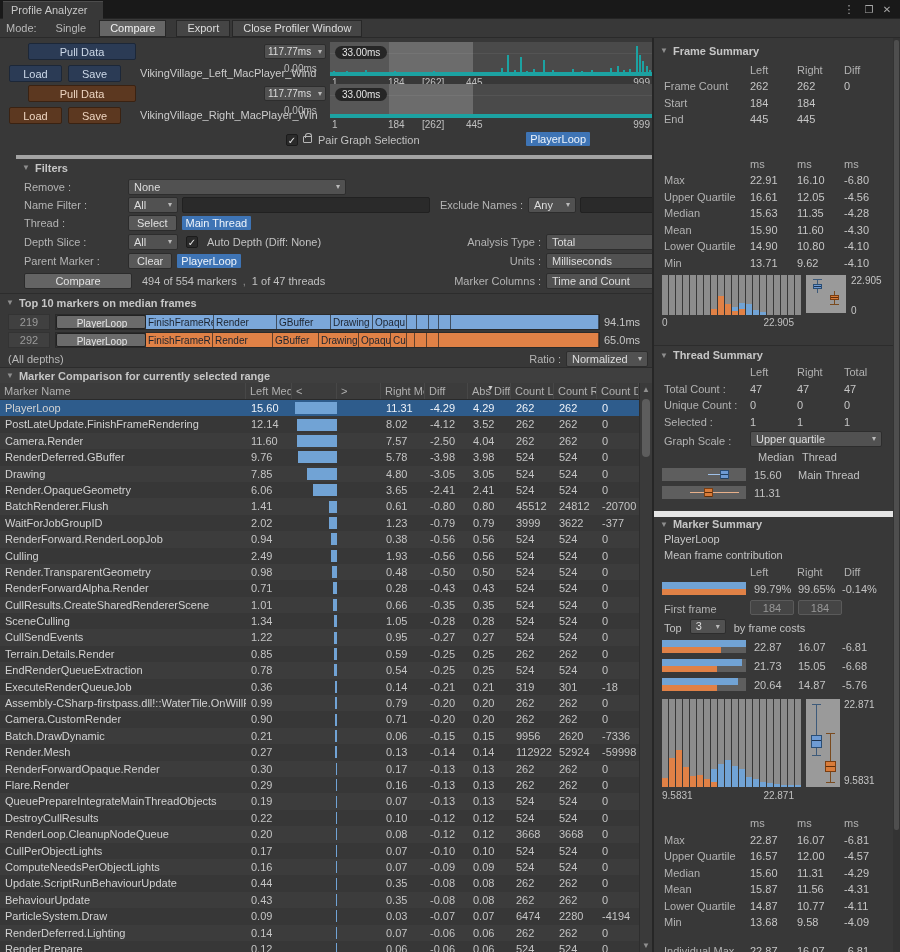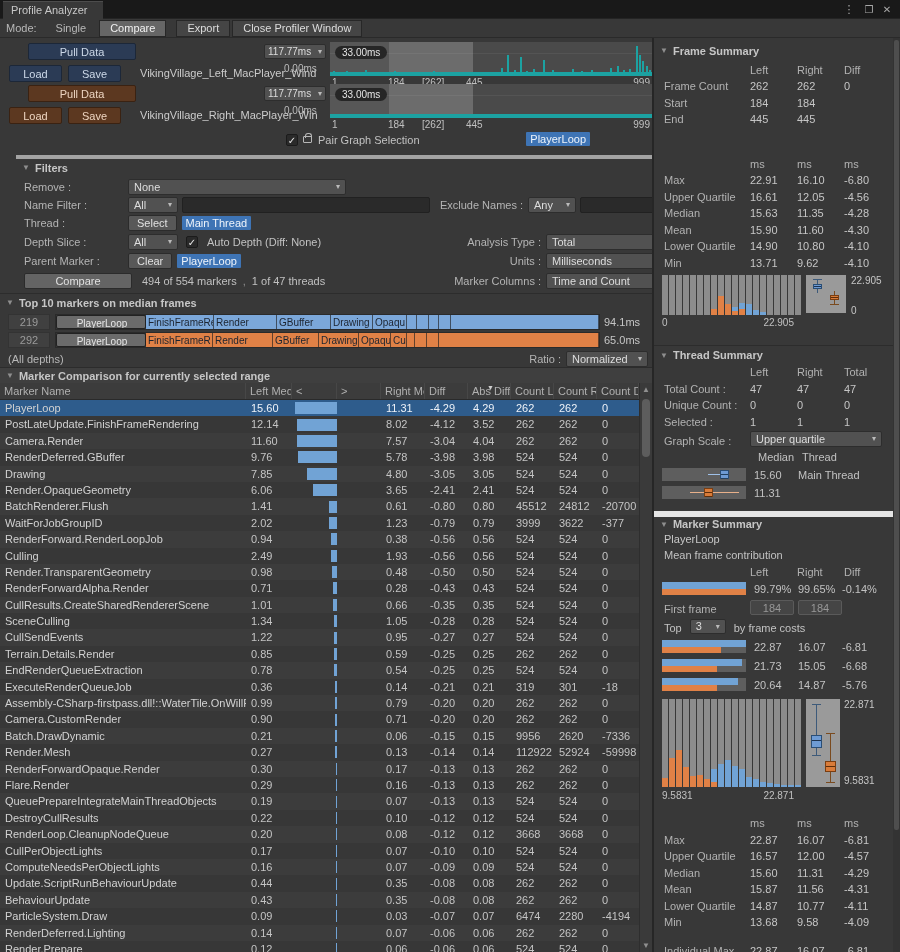--- a/index.html
+++ b/index.html
@@ -458,21 +458,21 @@
         <div class="c co-i">0</div>
       </div>
       <div class="trow">
         <div class="c name co-name">Camera.Render</div>
         <div class="c co-a">11.60</div>
         <div class="c barL co-b">
           <div class="bar" style="width: 40px;"></div>
         </div>
         <div class="c barR co-c"></div>
         <div class="c co-d">7.57</div>
-        <div class="c co-e">-3.04</div>
+        <div class="c co-e">-2.50</div>
         <div class="c co-f">4.04</div>
         <div class="c co-g">262</div>
         <div class="c co-h">262</div>
         <div class="c co-i">0</div>
       </div>
       <div class="trow">
         <div class="c name co-name">RenderDeferred.GBuffer</div>
         <div class="c co-a">9.76</div>
         <div class="c barL co-b">
           <div class="bar" style="width: 39px;"></div>

